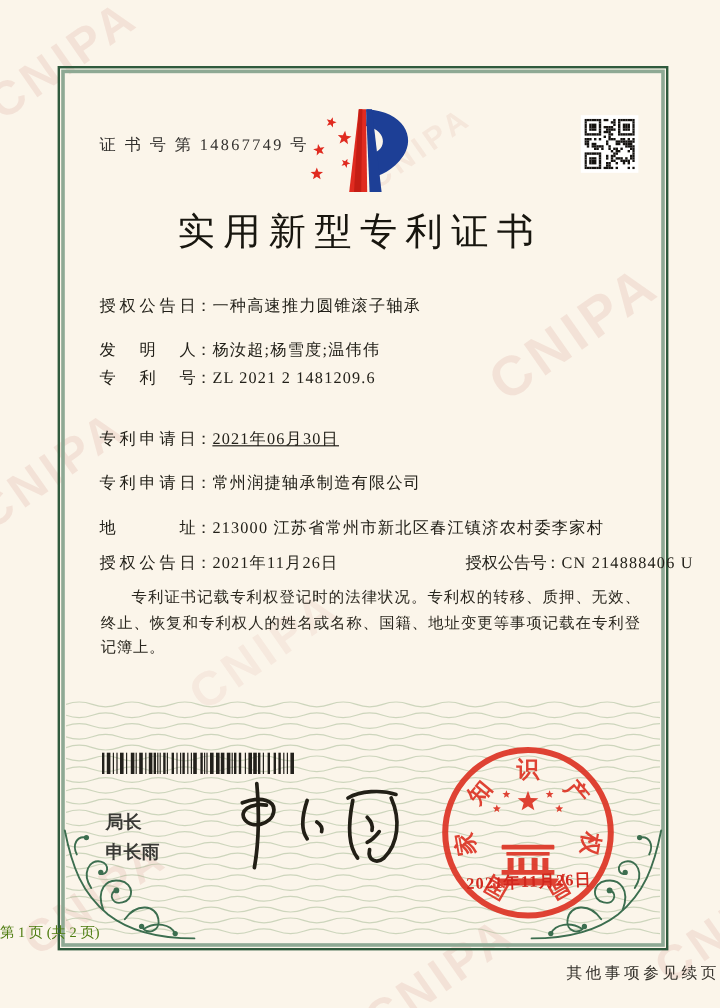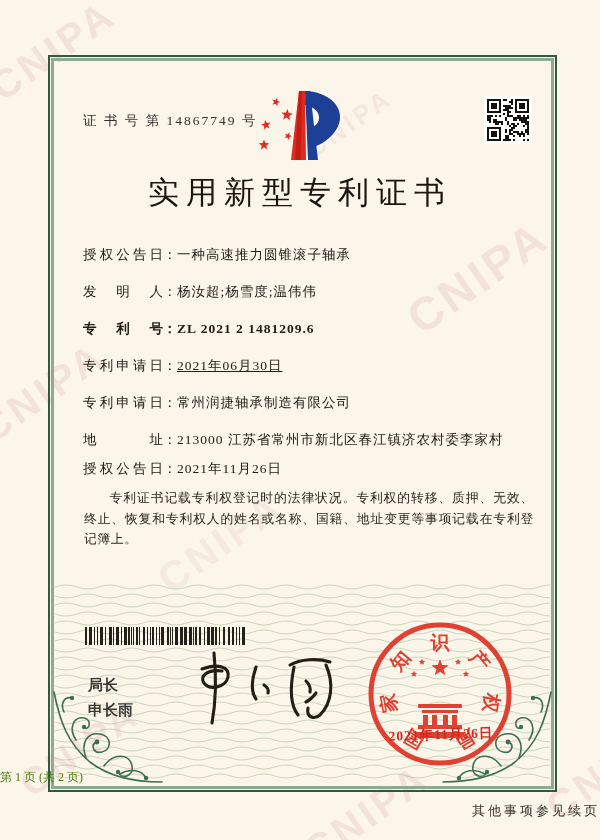--- a/index.html
+++ b/index.html
@@ -401,34 +401,37 @@
 </svg>
 
 <div class="abs title">实用新型专利证书</div>
 
 <div class="field-row" style="top:246px;">
   <span class="f-label">授权公告日</span><span class="f-colon">：</span><span class="f-value">一种高速推力圆锥滚子轴承</span>
 </div>
 <div class="field-row" style="top:283px;">
   <span class="f-label">发明人</span><span class="f-colon">：</span><span class="f-value">杨汝超;杨雪度;温伟伟</span>
 </div>
-<div class="field-row" style="top:320px;font-weight:bold;">
+<div class="field-row" style="top:306px;">
   <span class="f-label">专利号</span><span class="f-colon">：</span><span class="f-value">ZL 2021 2 1481209.6</span>
 </div>
 <div class="field-row" style="top:357px;text-decoration:underline;">
   <span class="f-label">专利申请日</span><span class="f-colon">：</span><span class="f-value">2021年06月30日</span>
 </div>
 <div class="field-row" style="top:394px;">
   <span class="f-label">专利申请日</span><span class="f-colon">：</span><span class="f-value">常州润捷轴承制造有限公司</span>
 </div>
 <div class="field-row" style="top:431px;">
   <span class="f-label">地址</span><span class="f-colon">：</span><span class="f-value">213000 江苏省常州市新北区春江镇济农村委李家村</span>
 </div>
 <div class="field-row" style="top:460px; width:450px;">
   <span class="f-label">授权公告日</span><span class="f-colon">：</span><span class="f-value">2021年11月26日</span>
+  <span class="grant-no">
+    <span class="f-label" style="width:66px;">授权公告号</span><span class="f-colon">：</span><span class="f-value">CN 214888406 U</span>
+  </span>
 </div>
 
 <div class="abs legal">
   <p>专利证书记载专利权登记时的法律状况。专利权的转移、质押、无效、终止、恢复和专利权人的姓名或名称、国籍、地址变更等事项记载在专利登记簿上。</p>
 </div>
 
 <svg class="abs barcode" width="160" height="18">
   <g id="barcodeBars" fill="#23211c">
       <rect x="0" y="0" width="2" height="18"></rect>
       <rect x="4" y="0" width="3" height="18"></rect>

